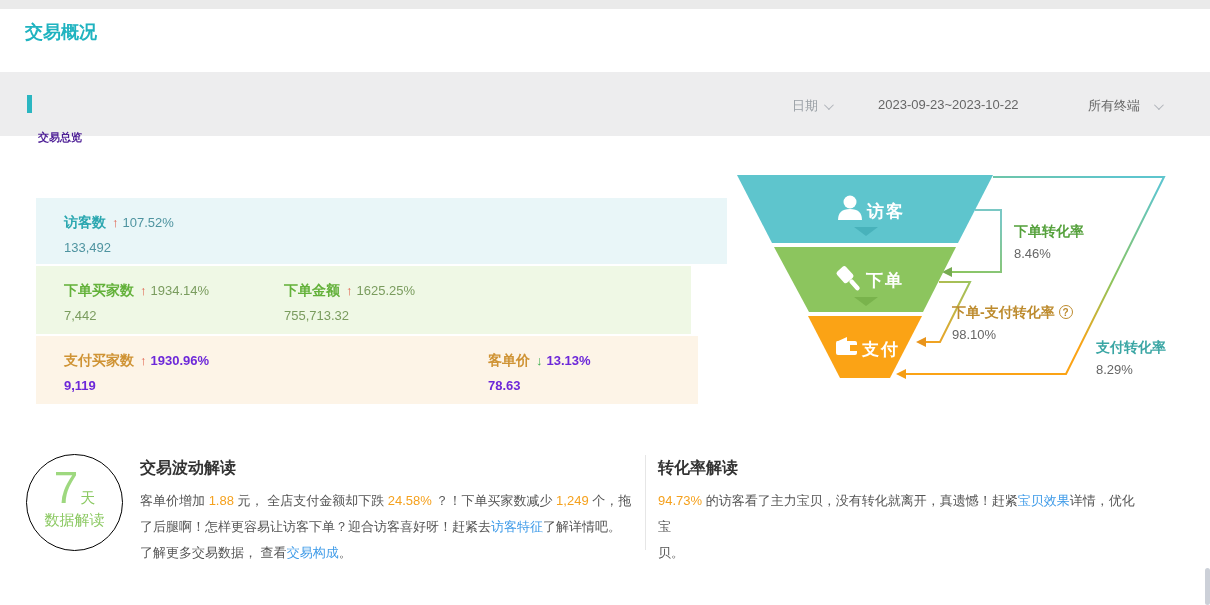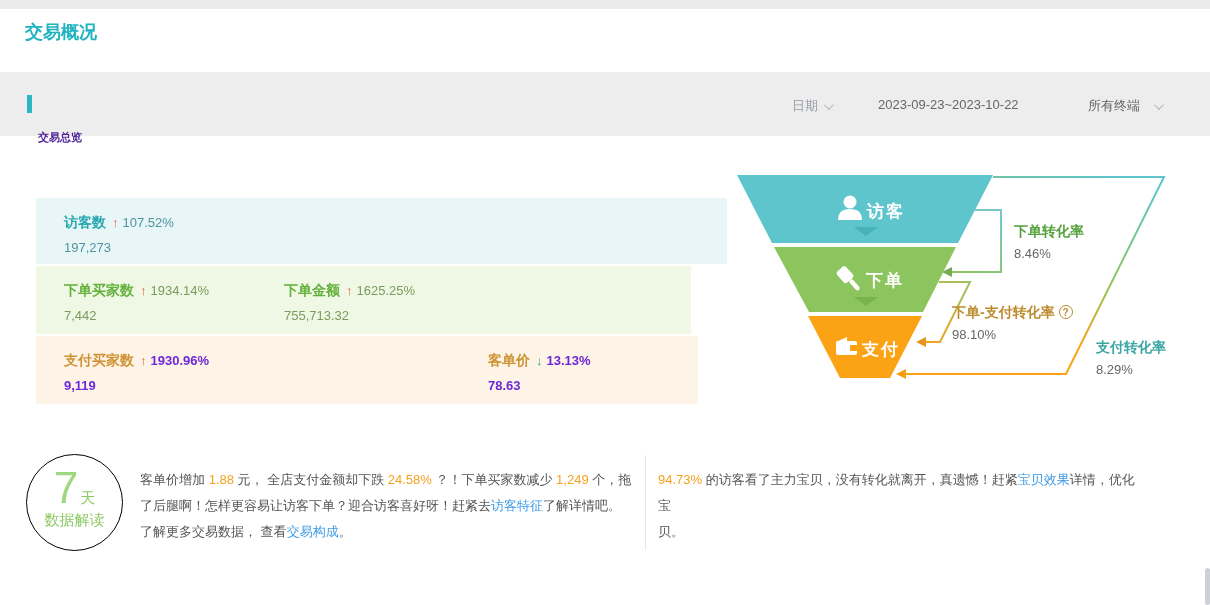--- a/index.html
+++ b/index.html
@@ -89,21 +89,21 @@
   <span class="section-title-bar"></span>
   <span class="section-title">交易总览</span>
   <span class="toolbar-item date-label"><span>日期</span><span class="caret"></span></span>
   <span class="toolbar-item date-range">2023-09-23~2023-10-22</span>
   <span class="toolbar-item terminal"><span>所有终端</span><span class="caret" style="margin-left:14px;"></span></span>
 </div>
 
 <div class="mrow row-blue">
   <div class="metric m1">
     <div class="mline"><span class="mlabel">访客数</span><span class="arrow up">↑</span><span class="mpct">107.52%</span></div>
-    <div class="mvalue">197,273</div>
+    <div class="mvalue">133,492</div>
   </div>
 </div>
 
 <div class="mrow row-green">
   <div class="metric m1">
     <div class="mline"><span class="mlabel">下单买家数</span><span class="arrow up">↑</span><span class="mpct">1934.14%</span></div>
     <div class="mvalue">7,442</div>
   </div>
   <div class="metric m2">
     <div class="mline"><span class="mlabel">下单金额</span><span class="arrow up">↑</span><span class="mpct">1625.25%</span></div>
@@ -187,23 +187,25 @@
   <div class="conv-label">支付转化率</div>
   <div class="conv-value">8.29%</div>
 </div>
 
 <div class="badge-circle">
   <div class="badge-top"><span class="badge-num">7</span><span class="badge-unit">天</span></div>
   <div class="badge-caption">数据解读</div>
 </div>
 
 <div class="insight-block insight-left">
+  <div class="insight-title">交易波动解读</div>
   <p class="insight-p"><span>客单价增加 </span><span class="hl-orange">1.88</span><span> 元， 全店支付金额却下跌 </span><span class="hl-orange">24.58%</span><span> ？！下单买家数减少 </span><span class="hl-orange">1,249</span><span> 个，拖</span><br><span>了后腿啊！怎样更容易让访客下单？迎合访客喜好呀！赶紧去</span><span class="link">访客特征</span><span>了解详情吧。</span></p>
   <p class="insight-p follow"><span>了解更多交易数据， 查看</span><span class="link">交易构成</span><span>。</span></p>
 </div>
 
 <div class="v-divider"></div>
 
 <div class="insight-block insight-right">
+  <div class="insight-title">转化率解读</div>
   <p class="insight-p"><span class="hl-orange">94.73%</span><span> 的访客看了主力宝贝，没有转化就离开，真遗憾！赶紧</span><span class="link">宝贝效果</span><span>详情，优化宝</span><br><span>贝。</span></p>
 </div>
 
 <div class="scroll-edge"></div>
 
 </body></html>

